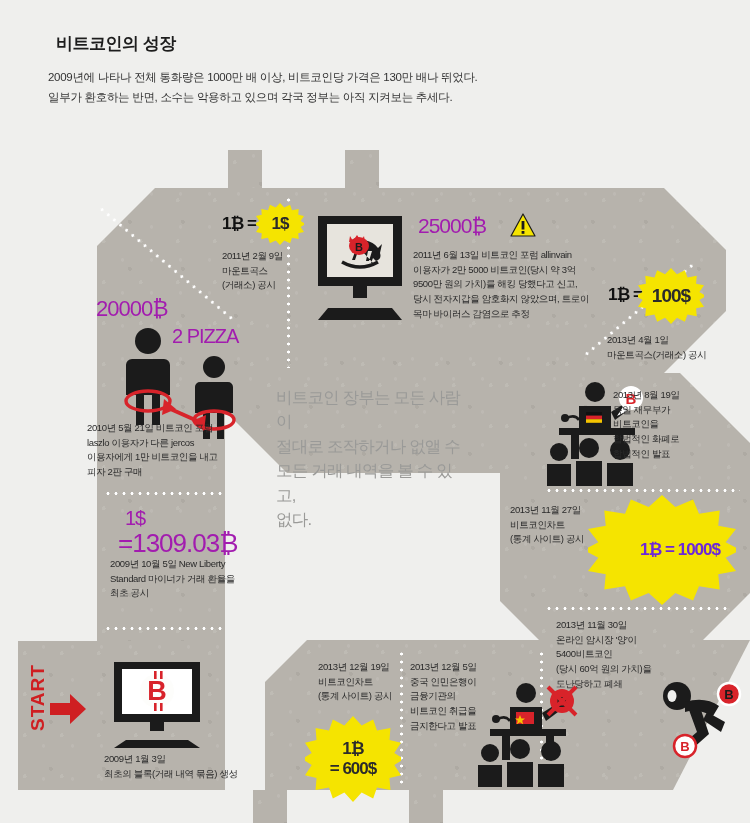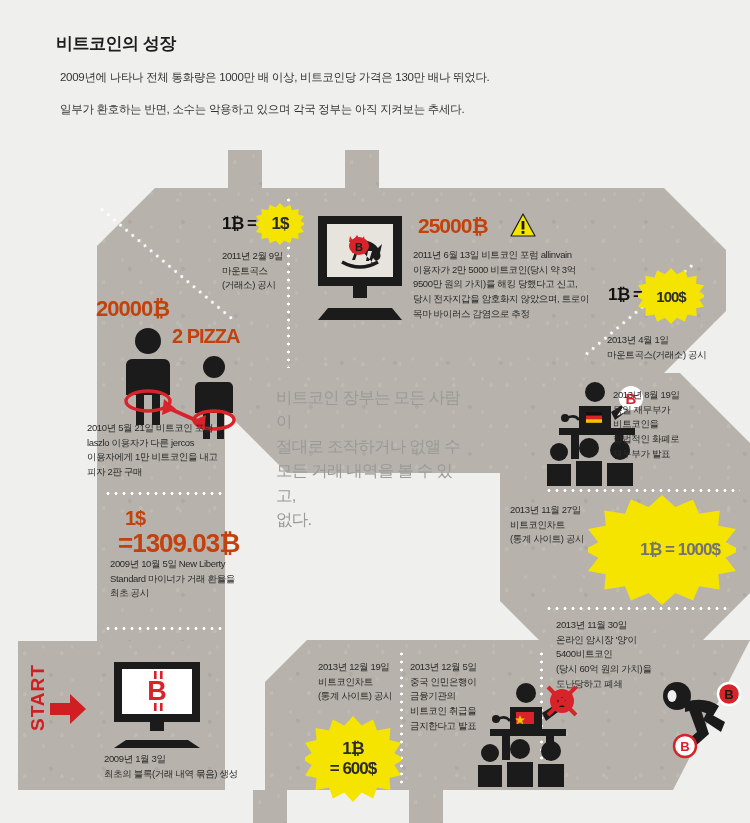--- a/index.html
+++ b/index.html
@@ -11,21 +11,21 @@
     overflow:hidden;
     position:relative;
   }
   #root{position:relative;width:750px;height:823px;}
 
   
   .hdr{position:absolute;left:48px;top:32px;width:640px;}
   .hdr h1{
     margin:0 0 12px 8px;font-size:17px;font-weight:bold;letter-spacing:-.5px;color:#1d1d1d;
   }
-  .hdr p{margin:12px;font-size:11.5px;line-height:1.75;color:#333;letter-spacing:-.3px;}
+  .hdr p{margin:0;font-size:11.5px;line-height:1.75;color:#333;letter-spacing:-.3px;}
 
   
   .slab{position:absolute;background:#b7b3ac;}
   .slab.tex{
     background-image:
       radial-gradient(circle at 18% 30%, rgba(255,255,255,.10) 0 2px, transparent 2px),
       radial-gradient(circle at 62% 72%, rgba(0,0,0,.05) 0 2px, transparent 2px),
       radial-gradient(circle at 88% 18%, rgba(255,255,255,.08) 0 1.5px, transparent 2px);
     background-size:37px 41px,53px 47px,29px 33px;
   }
@@ -38,35 +38,35 @@
     background-size:8px 3px;background-repeat:repeat-x;}
   .dots-v{position:absolute;width:3px;
     background-image:radial-gradient(circle,#fff 0 1.4px,transparent 1.6px);
     background-size:3px 8px;background-repeat:repeat-y;}
   .dots-d{position:absolute;height:3px;transform-origin:0 0;
     background-image:radial-gradient(circle,#fff 0 1.4px,transparent 1.6px);
     background-size:8px 3px;background-repeat:repeat-x;}
 
   
   .note{position:absolute;font-size:9.5px;line-height:1.55;color:#2a2a2a;letter-spacing:-.35px;}
-  .bigred{position:absolute;color:#c2410c;font-weight:bold;letter-spacing:-1px;}
+  .bigred{position:absolute;color:#a21caf;font-weight:normal;letter-spacing:-1px;}
 
   
   .star{
     position:absolute;background:#f5e400;
     display:flex;align-items:center;justify-content:center;
     clip-path:polygon(50% 0%,59% 11%,71% 4%,75% 17%,89% 14%,88% 28%,100% 31%,93% 43%,
       103% 50%,93% 57%,100% 69%,88% 72%,89% 86%,75% 83%,71% 96%,59% 89%,
       50% 100%,41% 89%,29% 96%,25% 83%,11% 86%,12% 72%,0% 69%,7% 57%,
       -3% 50%,7% 43%,0% 31%,12% 28%,11% 14%,25% 17%,29% 4%,41% 11%);
     text-align:center;
   }
   .star span{white-space:nowrap;}
   .eq{font-weight:bold;letter-spacing:-1px;}
-  .eq .blk{color:#737373;margin-left:36px;}
+  .eq .blk{color:#6d28d9;margin-left:36px;}
 
   
   .quote{position:absolute;font-size:16.5px;line-height:1.48;color:#9a9a98;letter-spacing:-.8px;}
 
   
   .start{position:absolute;color:#cf1f22;font-weight:bold;font-size:19px;letter-spacing:1px;
     transform:rotate(-90deg);transform-origin:50% 50%;}
   .warn{position:absolute;}
   svg{display:block;overflow:visible;}
 </style>
@@ -202,21 +202,21 @@
   <div class="note" style="left:413px;top:248px;width:180px;">
     <div>2011년 6월 13일 비트코인 포럼 allinvain</div>
     <div>이용자가 2만 5000 비트코인(당시 약 3억</div>
     <div>9500만 원의 가치)를 해킹 당했다고 신고,</div>
     <div>당시 전자지갑을 암호화지 않았으며, 트로이</div>
     <div>목마 바이러스 감염으로 추정</div>
   </div>
 
   <div class="eq" style="position:absolute;left:608px;top:285px;font-size:17px;color:#111;">1₿ =</div>
   <div class="star" style="left:638px;top:268px;width:66px;height:56px;">
-    <span class="eq red" style="font-size:15px;">100$</span>
+    <span class="eq red" style="font-size:19px;">100$</span>
   </div>
   <div class="note" style="left:607px;top:333px;width:150px;">
     <div>2013년 4월 1일</div>
     <div>마운트곡스(거래소) 공시</div>
   </div>
 
   <svg style="position:absolute;left:545px;top:382px;" width="104" height="104" viewBox="0 0 104 104">
     <circle cx="50" cy="10" r="10" fill="#1b1b1b"></circle>
     <path d="M34 24 h32 v22 h-32z" fill="#1b1b1b"></path>
     <path d="M66 30 l16 -10 l4 6 l-16 12z" fill="#1b1b1b"></path>
@@ -241,21 +241,21 @@
     <circle cx="44" cy="66" r="10" fill="#1b1b1b"></circle>
       <path d="M31 79 h26 v25 h-26z" fill="#1b1b1b"></path>
     <circle cx="75" cy="68" r="10" fill="#1b1b1b"></circle>
       <path d="M62 81 h26 v23 h-26z" fill="#1b1b1b"></path>
   </svg>
   <div class="note" style="left:613px;top:388px;width:130px;">
     <div>2013년 8월 19일</div>
     <div>독일 재무부가</div>
     <div>비트코인을</div>
     <div>합법적인 화폐로</div>
-    <div>재무부가 발표</div>
+    <div>합법적인 발표</div>
   </div>
 
   <div class="note" style="left:510px;top:503px;width:130px;">
     <div>2013년 11월 27일</div>
     <div>비트코인차트</div>
     <div>(통계 사이트) 공시</div>
   </div>
   <div class="star" style="left:588px;top:495px;width:148px;height:110px;">
     <span class="eq" style="font-size:17px;">
       <span class="blk">1₿ = 1000$</span>

